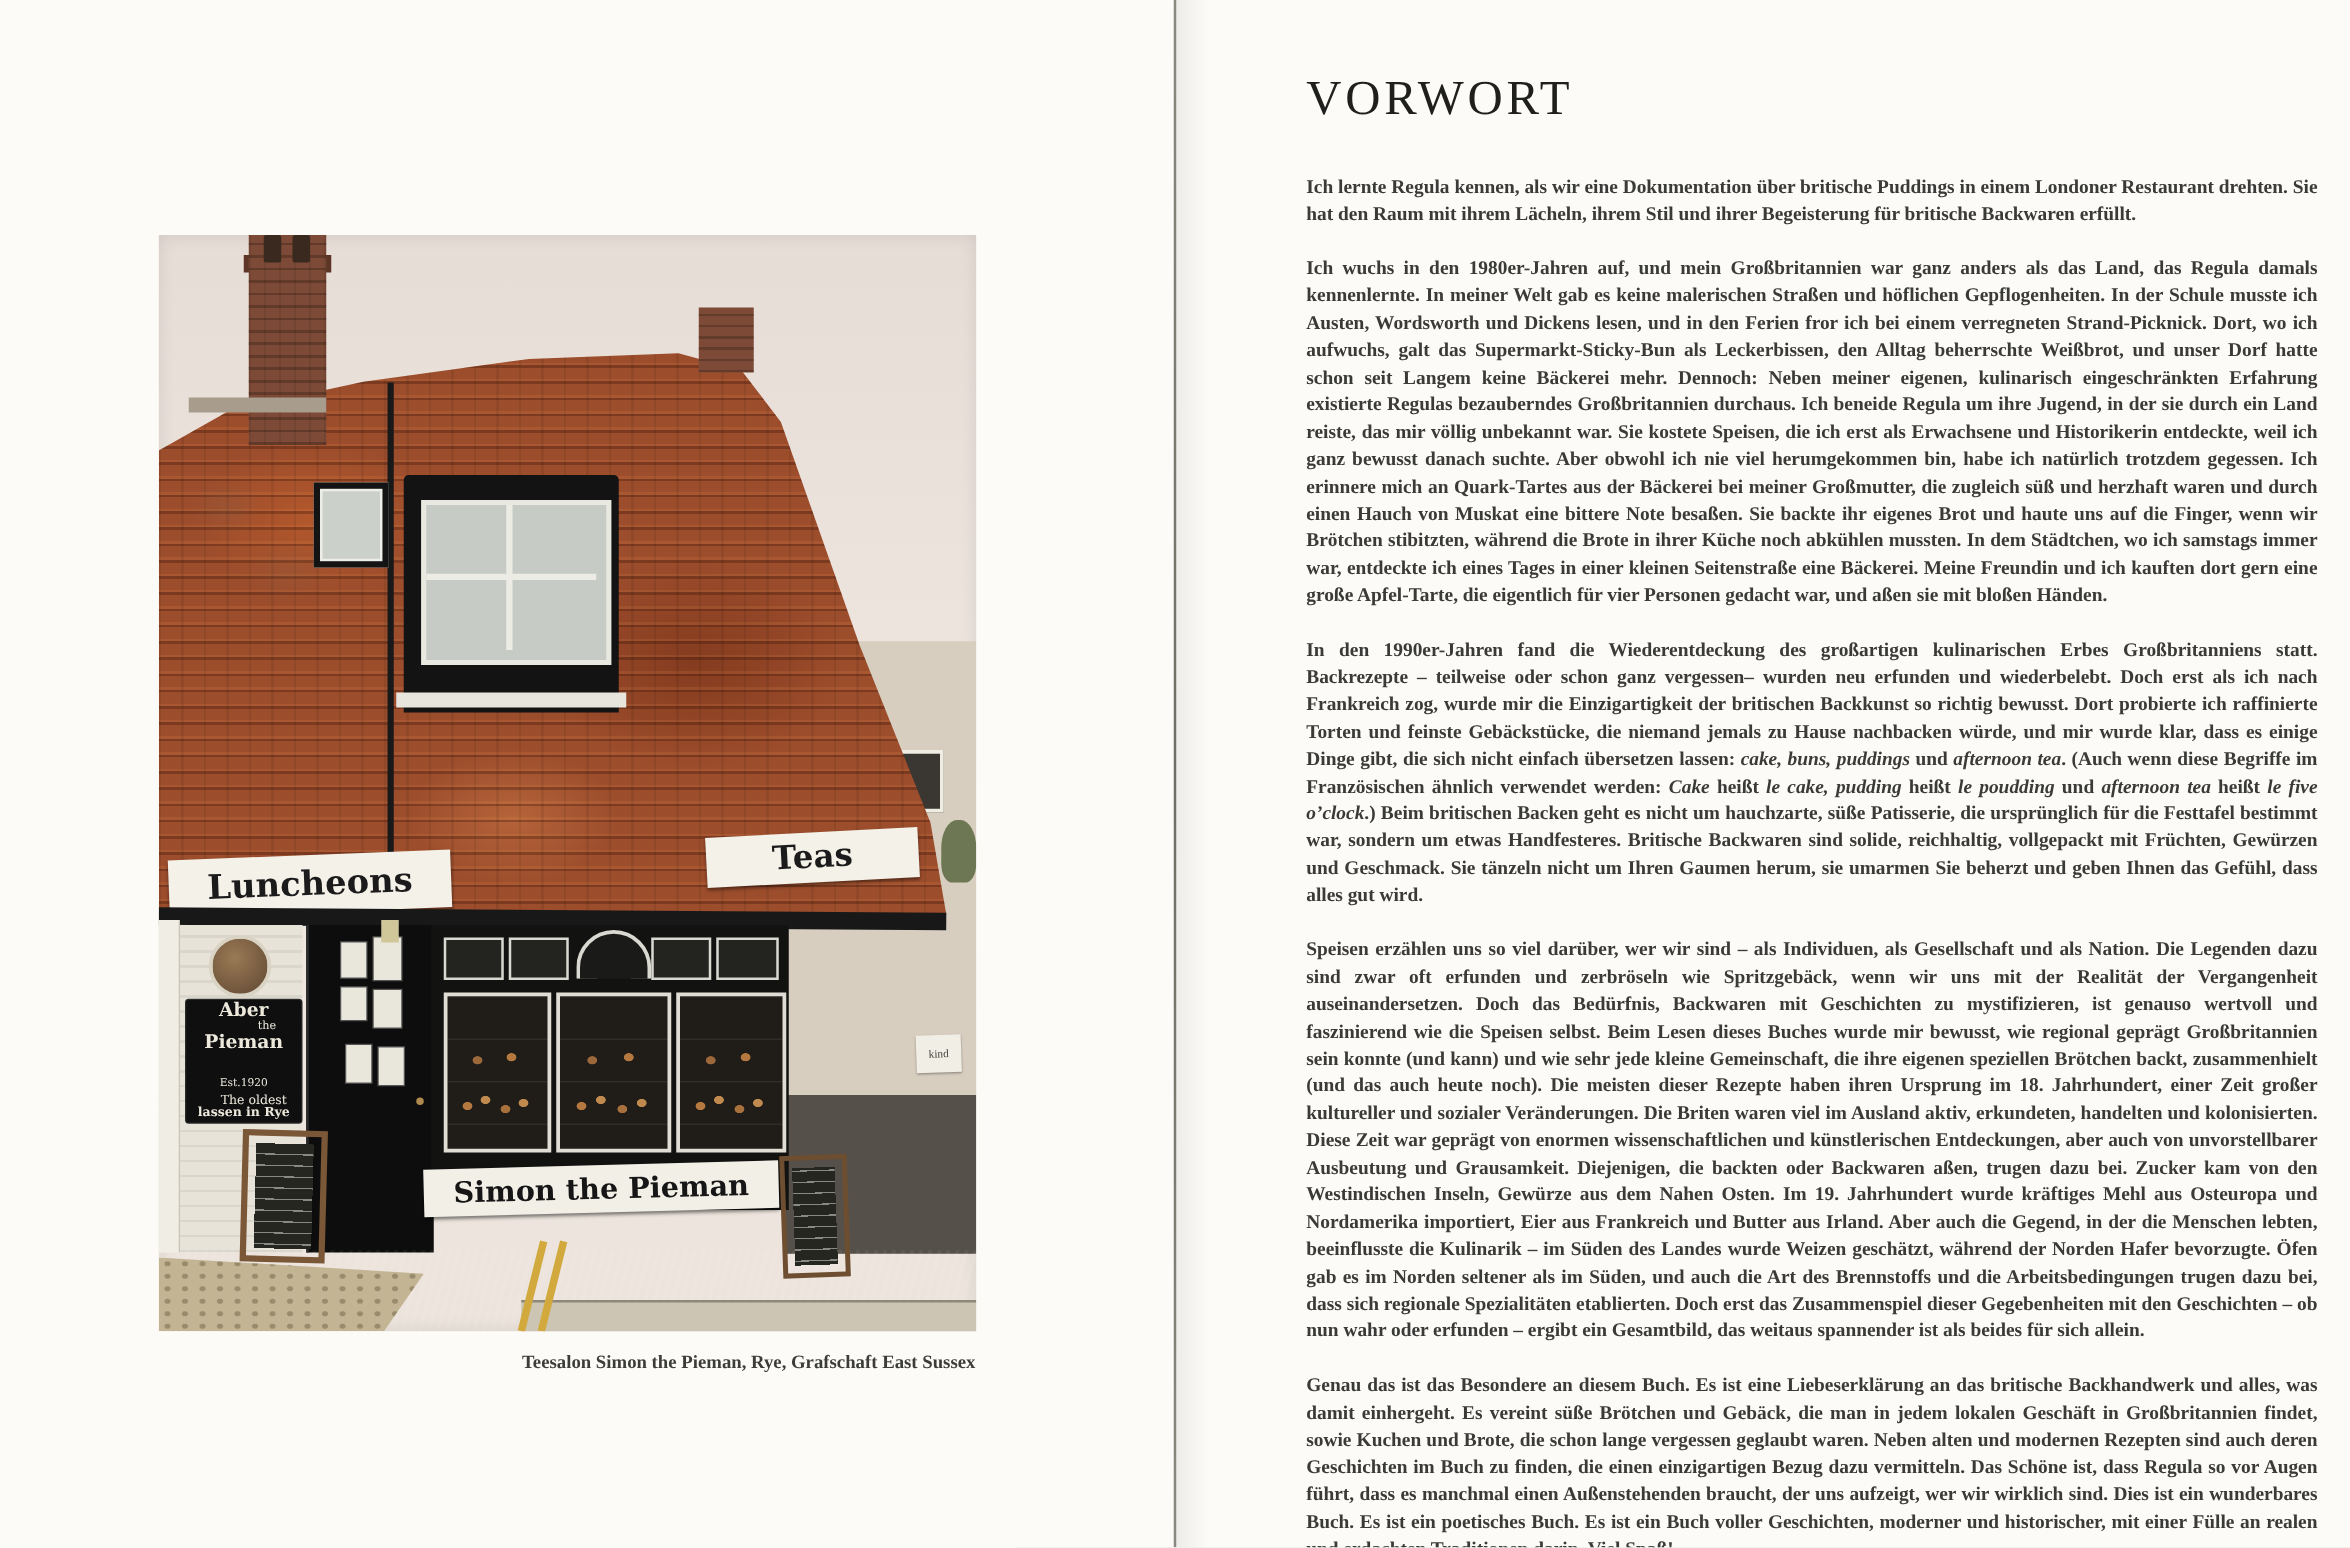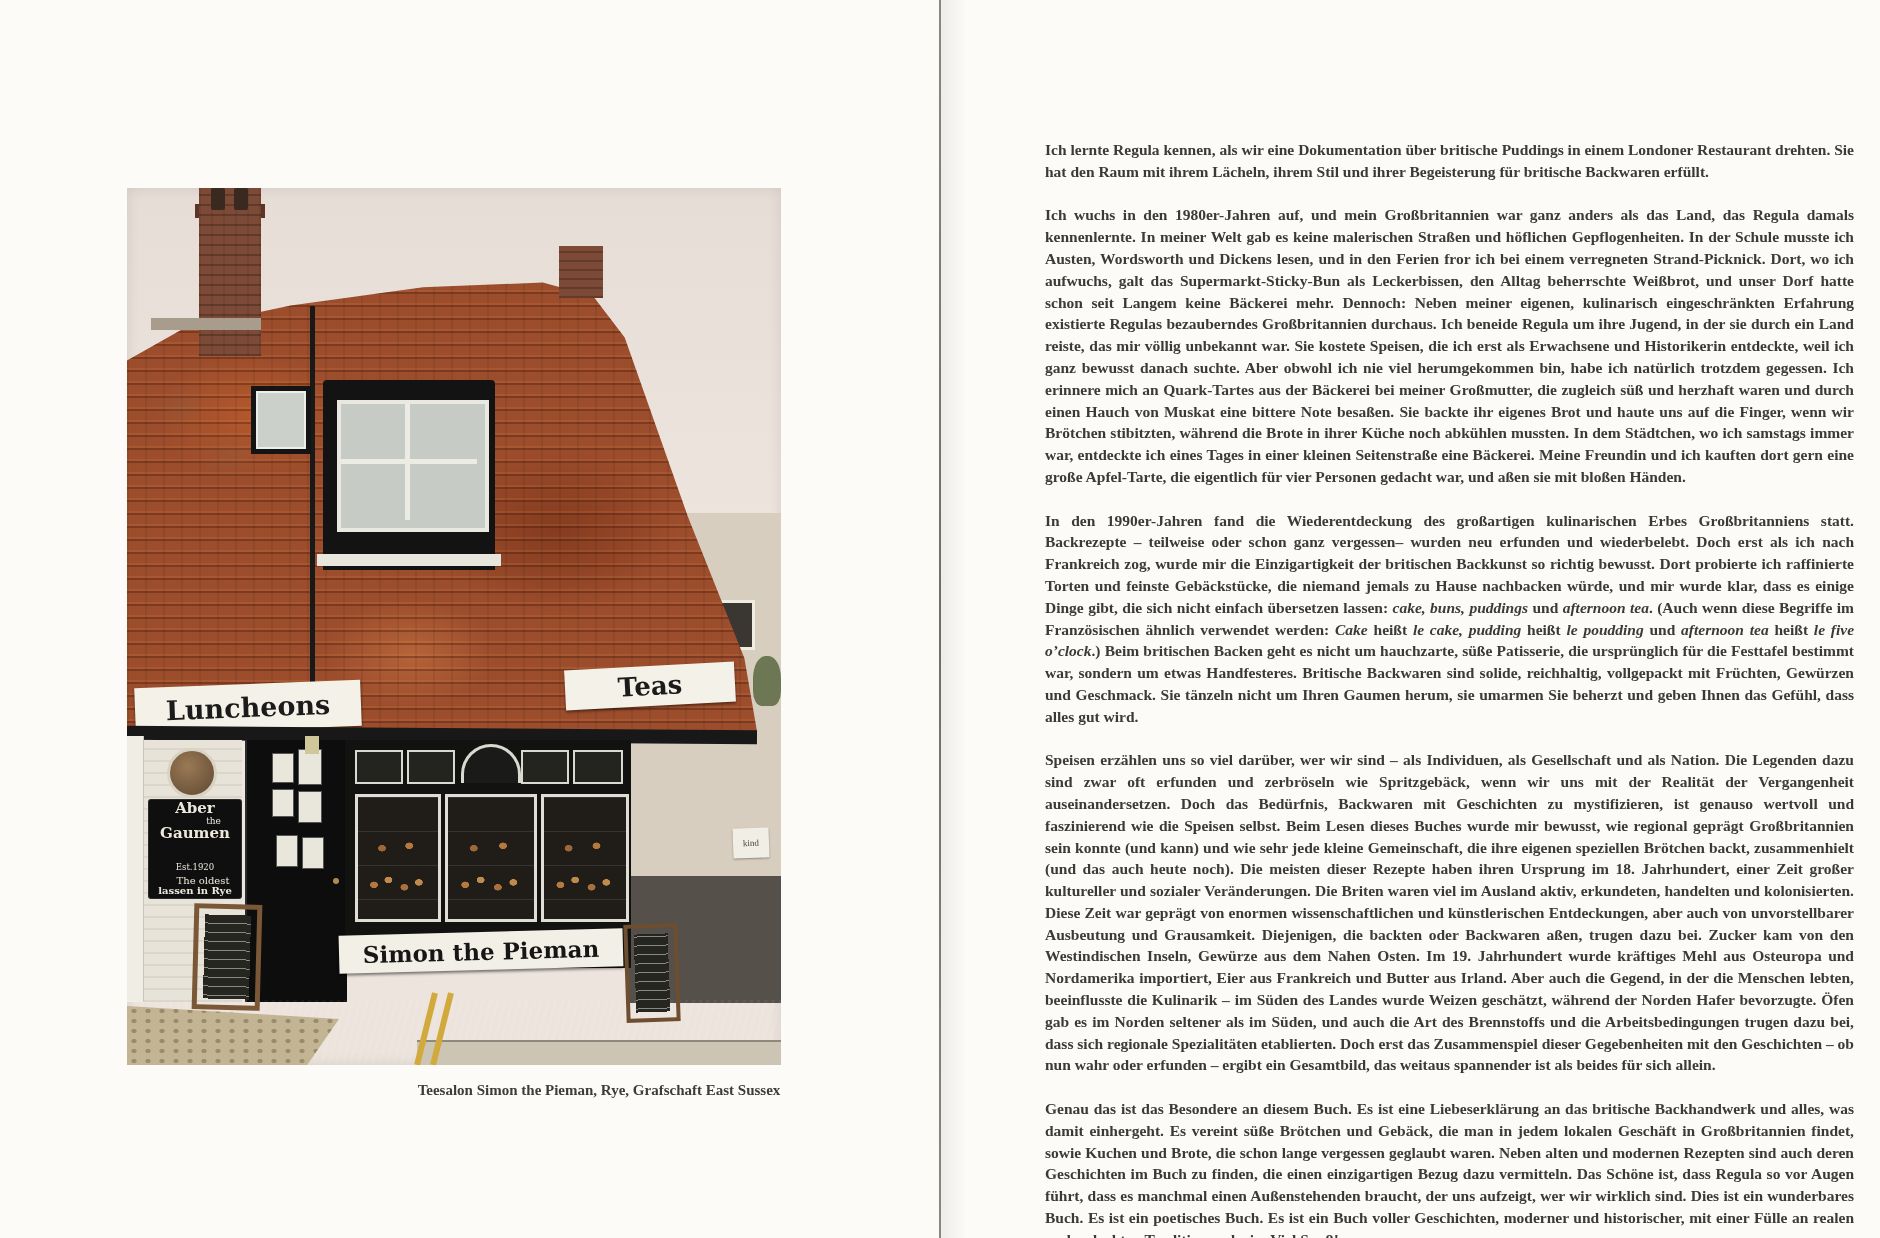--- a/index.html
+++ b/index.html
@@ -171,21 +171,21 @@
       <span>Teas</span>
     </div>
     <div class="abs fascia-top"></div>
 
     <div class="abs wall-white"></div>
     <div class="abs pilaster"></div>
     <div class="abs plaque"></div>
     <div class="abs wall-sign">
       <span class="ws1">Aber</span>
       <span class="ws2">the</span>
-      <span class="ws3">Gaumen</span>
+      <span class="ws3">Pieman</span>
       <span class="ws4">Est.1920</span>
       <span class="ws5">The oldest</span>
       <span class="ws6">lassen in Rye</span>
     </div>
 
     <div class="abs door"></div>
     <div class="abs menu m1"></div>
     <div class="abs menu m2"></div>
     <div class="abs menu m3"></div>
     <div class="abs menu m4"></div>
@@ -220,20 +220,21 @@
     <div class="abs kind-sign">
       <span>kind</span>
     </div>
   </div>
 
   <div class="abs caption">Teesalon Simon the Pieman, Rye, Grafschaft East Sussex</div>
 
   <div class="abs gutter"></div>
   <div class="abs gutter-shade"></div>
 
+  <h1 class="abs title">VORWORT</h1>
 
   <div class="abs textcol">
     <p><span>Ich lernte Regula kennen, als wir eine Dokumentation über britische Puddings in einem Londoner Restaurant drehten. Sie hat den Raum mit ihrem Lächeln, ihrem Stil und ihrer Begeisterung für britische Backwaren erfüllt.</span></p>
     <p><span>Ich wuchs in den 1980er-Jahren auf, und mein Großbritannien war ganz anders als das Land, das Regula damals kennenlernte. In meiner Welt gab es keine malerischen Straßen und höflichen Gepflogenheiten. In der Schule musste ich Austen, Wordsworth und Dickens lesen, und in den Ferien fror ich bei einem verregneten Strand-Picknick. Dort, wo ich aufwuchs, galt das Supermarkt-Sticky-Bun als Leckerbissen, den Alltag beherrschte Weißbrot, und unser Dorf hatte schon seit Langem keine Bäckerei mehr. Dennoch: Neben meiner eigenen, kulinarisch eingeschränkten Erfahrung existierte Regulas bezauberndes Großbritannien durchaus. Ich beneide Regula um ihre Jugend, in der sie durch ein Land reiste, das mir völlig unbekannt war. Sie kostete Speisen, die ich erst als Erwachsene und Historikerin entdeckte, weil ich ganz bewusst danach suchte. Aber obwohl ich nie viel herumgekommen bin, habe ich natürlich trotzdem gegessen. Ich erinnere mich an Quark-Tartes aus der Bäckerei bei meiner Großmutter, die zugleich süß und herzhaft waren und durch einen Hauch von Muskat eine bittere Note besaßen. Sie backte ihr eigenes Brot und haute uns auf die Finger, wenn wir Brötchen stibitzten, während die Brote in ihrer Küche noch abkühlen mussten. In dem Städtchen, wo ich samstags immer war, entdeckte ich eines Tages in einer kleinen Seitenstraße eine Bäckerei. Meine Freundin und ich kauften dort gern eine große Apfel-Tarte, die eigentlich für vier Personen gedacht war, und aßen sie mit bloßen Händen.</span></p>
     <p><span>In den 1990er-Jahren fand die Wiederentdeckung des großartigen kulinarischen Erbes Großbritanniens statt. Backrezepte – teilweise oder schon ganz vergessen– wurden neu erfunden und wiederbelebt. Doch erst als ich nach Frankreich zog, wurde mir die Einzigartigkeit der britischen Backkunst so richtig bewusst. Dort probierte ich raffinierte Torten und feinste Gebäckstücke, die niemand jemals zu Hause nachbacken würde, und mir wurde klar, dass es einige Dinge gibt, die sich nicht einfach übersetzen lassen: </span><span class="it">cake, buns, puddings</span><span> und </span><span class="it">afternoon tea</span><span>. (Auch wenn diese Begriffe im Französischen ähnlich verwendet werden: </span><span class="it">Cake</span><span> heißt </span><span class="it">le cake, pudding</span><span> heißt </span><span class="it">le poudding</span><span> und </span><span class="it">afternoon tea</span><span> heißt </span><span class="it">le five o’clock</span><span>.) Beim britischen Backen geht es nicht um hauchzarte, süße Patisserie, die ursprünglich für die Festtafel bestimmt war, sondern um etwas Handfesteres. Britische Backwaren sind solide, reichhaltig, vollgepackt mit Früchten, Gewürzen und Geschmack. Sie tänzeln nicht um Ihren Gaumen herum, sie umarmen Sie beherzt und geben Ihnen das Gefühl, dass alles gut wird.</span></p>
     <p><span>Speisen erzählen uns so viel darüber, wer wir sind – als Individuen, als Gesellschaft und als Nation. Die Legenden dazu sind zwar oft erfunden und zerbröseln wie Spritzgebäck, wenn wir uns mit der Realität der Vergangenheit auseinandersetzen. Doch das Bedürfnis, Backwaren mit Geschichten zu mystifizieren, ist genauso wertvoll und faszinierend wie die Speisen selbst. Beim Lesen dieses Buches wurde mir bewusst, wie regional geprägt Großbritannien sein konnte (und kann) und wie sehr jede kleine Gemeinschaft, die ihre eigenen speziellen Brötchen backt, zusammenhielt (und das auch heute noch). Die meisten dieser Rezepte haben ihren Ursprung im 18. Jahrhundert, einer Zeit großer kultureller und sozialer Veränderungen. Die Briten waren viel im Ausland aktiv, erkundeten, handelten und kolonisierten. Diese Zeit war geprägt von enormen wissenschaftlichen und künstlerischen Entdeckungen, aber auch von unvorstellbarer Ausbeutung und Grausamkeit. Diejenigen, die backten oder Backwaren aßen, trugen dazu bei. Zucker kam von den Westindischen Inseln, Gewürze aus dem Nahen Osten. Im 19. Jahrhundert wurde kräftiges Mehl aus Osteuropa und Nordamerika importiert, Eier aus Frankreich und Butter aus Irland. Aber auch die Gegend, in der die Menschen lebten, beeinflusste die Kulinarik – im Süden des Landes wurde Weizen geschätzt, während der Norden Hafer bevorzugte. Öfen gab es im Norden seltener als im Süden, und auch die Art des Brennstoffs und die Arbeitsbedingungen trugen dazu bei, dass sich regionale Spezialitäten etablierten. Doch erst das Zusammenspiel dieser Gegebenheiten mit den Geschichten – ob nun wahr oder erfunden – ergibt ein Gesamtbild, das weitaus spannender ist als beides für sich allein.</span></p>
     <p><span>Genau das ist das Besondere an diesem Buch. Es ist eine Liebeserklärung an das britische Backhandwerk und alles, was damit einhergeht. Es vereint süße Brötchen und Gebäck, die man in jedem lokalen Geschäft in Großbritannien findet, sowie Kuchen und Brote, die schon lange vergessen geglaubt waren. Neben alten und modernen Rezepten sind auch deren Geschichten im Buch zu finden, die einen einzigartigen Bezug dazu vermitteln. Das Schöne ist, dass Regula so vor Augen führt, dass es manchmal einen Außenstehenden braucht, der uns aufzeigt, wer wir wirklich sind. Dies ist ein wunderbares Buch. Es ist ein poetisches Buch. Es ist ein Buch voller Geschichten, moderner und historischer, mit einer Fülle an realen und erdachten Traditionen darin. Viel Spaß!</span></p>
     <p class="sig">– Dr. Annie Gray, Ernährungshistorikerin</p>
   </div>
 

